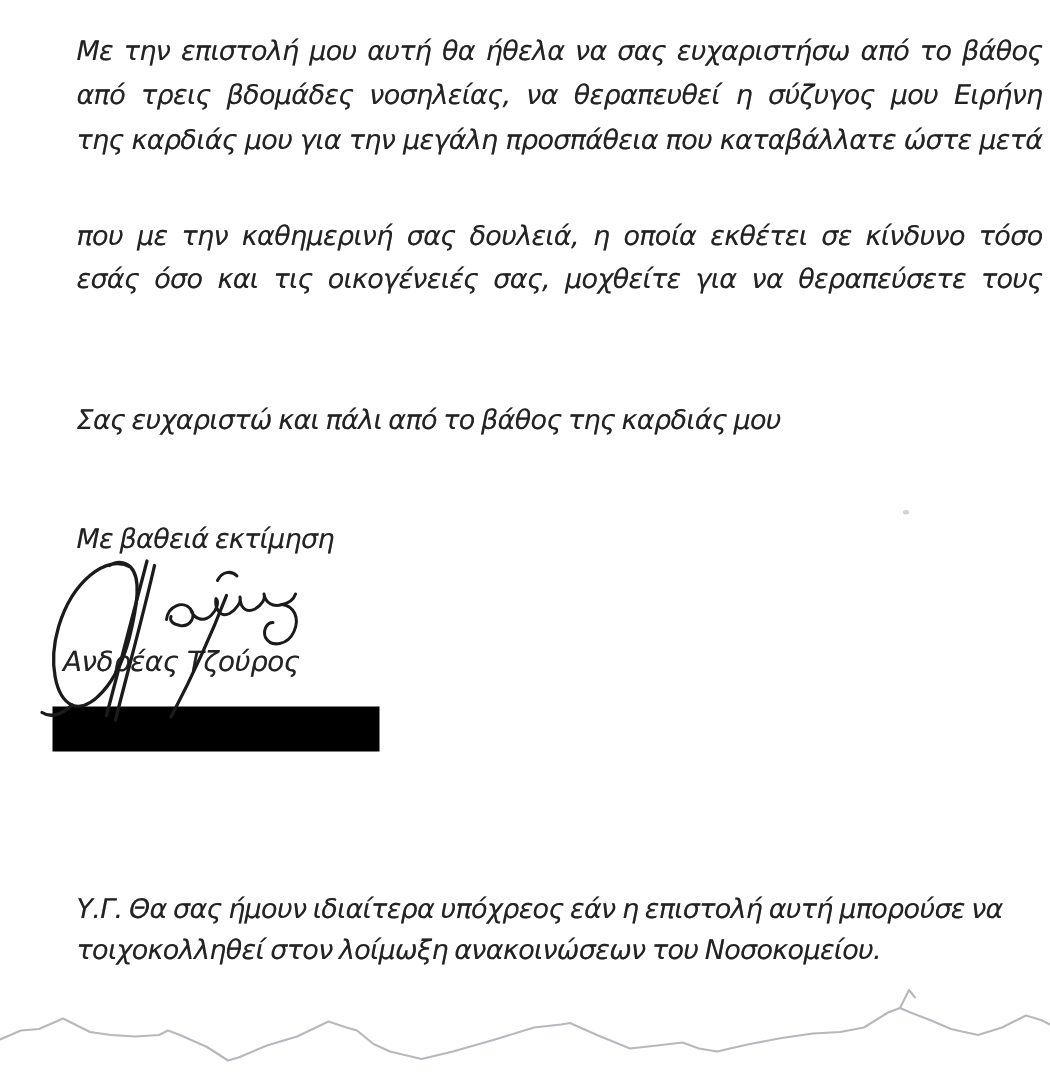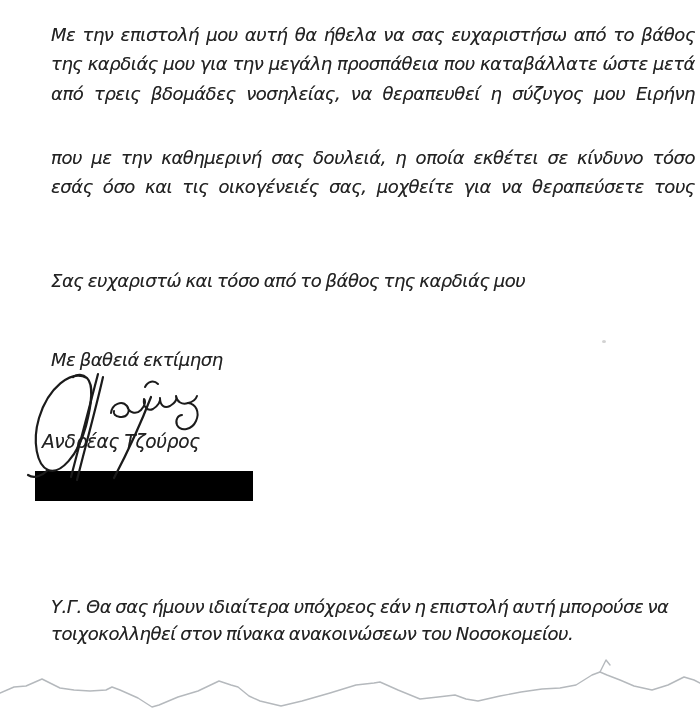--- a/index.html
+++ b/index.html
@@ -39,31 +39,31 @@
   .torn{position:absolute;left:0;top:655px;}
   .speck{position:absolute;left:602px;top:340px;width:4px;height:3px;border-radius:50%;background:#c7c7c7;opacity:.8;}
 </style>
 </head>
 <body>
 
 <div class="page">
 
   <div class="block p1">
     <div class="ln jl">Με την επιστολή μου αυτή θα ήθελα να σας ευχαριστήσω από το βάθος</div>
+    <div class="ln jl">από τρεις βδομάδες νοσηλείας, να θεραπευθεί η σύζυγος μου Ειρήνη</div>
     <div class="ln jl">της καρδιάς μου για την μεγάλη προσπάθεια που καταβάλλατε ώστε μετά</div>
-    <div class="ln jl">από τρεις βδομάδες νοσηλείας, να θεραπευθεί η σύζυγος μου Ειρήνη</div>
   </div>
 
   <div class="block p2">
     <div class="ln jl">που με την καθημερινή σας δουλειά, η οποία  εκθέτει σε κίνδυνο τόσο</div>
     <div class="ln jl">εσάς όσο και τις οικογένειές σας, μοχθείτε για να θεραπεύσετε τους</div>
   </div>
 
   <div class="block p3">
-    <div class="ln ll">Σας ευχαριστώ και τόσο από το βάθος της καρδιάς μου</div>
+    <div class="ln ll">Σας ευχαριστώ και πάλι από το βάθος της καρδιάς μου</div>
   </div>
 
   <div class="block closing ll">Με βαθειά εκτίμηση</div>
 
   <svg class="signature" width="178" height="116" viewBox="0 0 178 116" aria-hidden="true">
     <g fill="none" stroke="#1b1b1b" stroke-width="2.2" stroke-linecap="round" stroke-linejoin="round">
       <path d="M62,10 C46,1 23,20 14,50 C7,74 12,97 23,102 C35,107 53,88 61,58 C67,34 69,17 62,10 C58,6 52,6 48,9"></path>
       <path d="M23,102 C17,108 9,111 3,107"></path>
       <path d="M73,6 L46,109"></path>
       <path d="M78,9 C71,40 60,80 52,112"></path>
@@ -75,21 +75,21 @@
       <path d="M120,19 C123,13 129,12 133,16"></path>
     </g>
   </svg>
 
   <div class="sig-name">Ανδρέας Τζούρος</div>
 
   <div class="redaction"></div>
 
   <div class="block ps">
     <div class="ln ll">Υ.Γ. Θα σας ήμουν ιδιαίτερα υπόχρεος εάν η επιστολή αυτή μπορούσε να</div>
-    <div class="ln ll">τοιχοκολληθεί στον πίνακα ανακοινώσεων του Νοσοκομείου.</div>
+    <div class="ln ll">τοιχοκολληθεί στον λοίμωξη ανακοινώσεων του Νοσοκομείου.</div>
   </div>
 
   <div class="speck"></div>
 
   <svg class="torn" width="700" height="61" viewBox="0 0 700 61" aria-hidden="true">
     <g fill="none" stroke="#b5b9bd" stroke-width="1.4" stroke-linecap="round" stroke-linejoin="round">
       <path d="M0,38 L14,32 L26,31 L42,24 L50,28 L60,33 L74,35 L90,36 L106,35 L112,32 L120,35 L138,43 L152,52 L159,50 L178,42 L198,36 L219,26 L231,30 L238,32 L249,41 L260,46 L281,51 L302,46 L330,38 L356,30 L374,28 L380,27 L398,35 L420,44 L438,42 L455,40 L466,44 L478,46 L500,41 L521,37 L542,34 L560,33 L576,30 L592,20 L600,17 L607,20 L620,25 L634,31 L652,35 L668,30 L684,22 L694,25 L700,28"></path>
       <path d="M600,17 L606,5 M606,5 L610,10"></path>
     </g>
   </svg>

